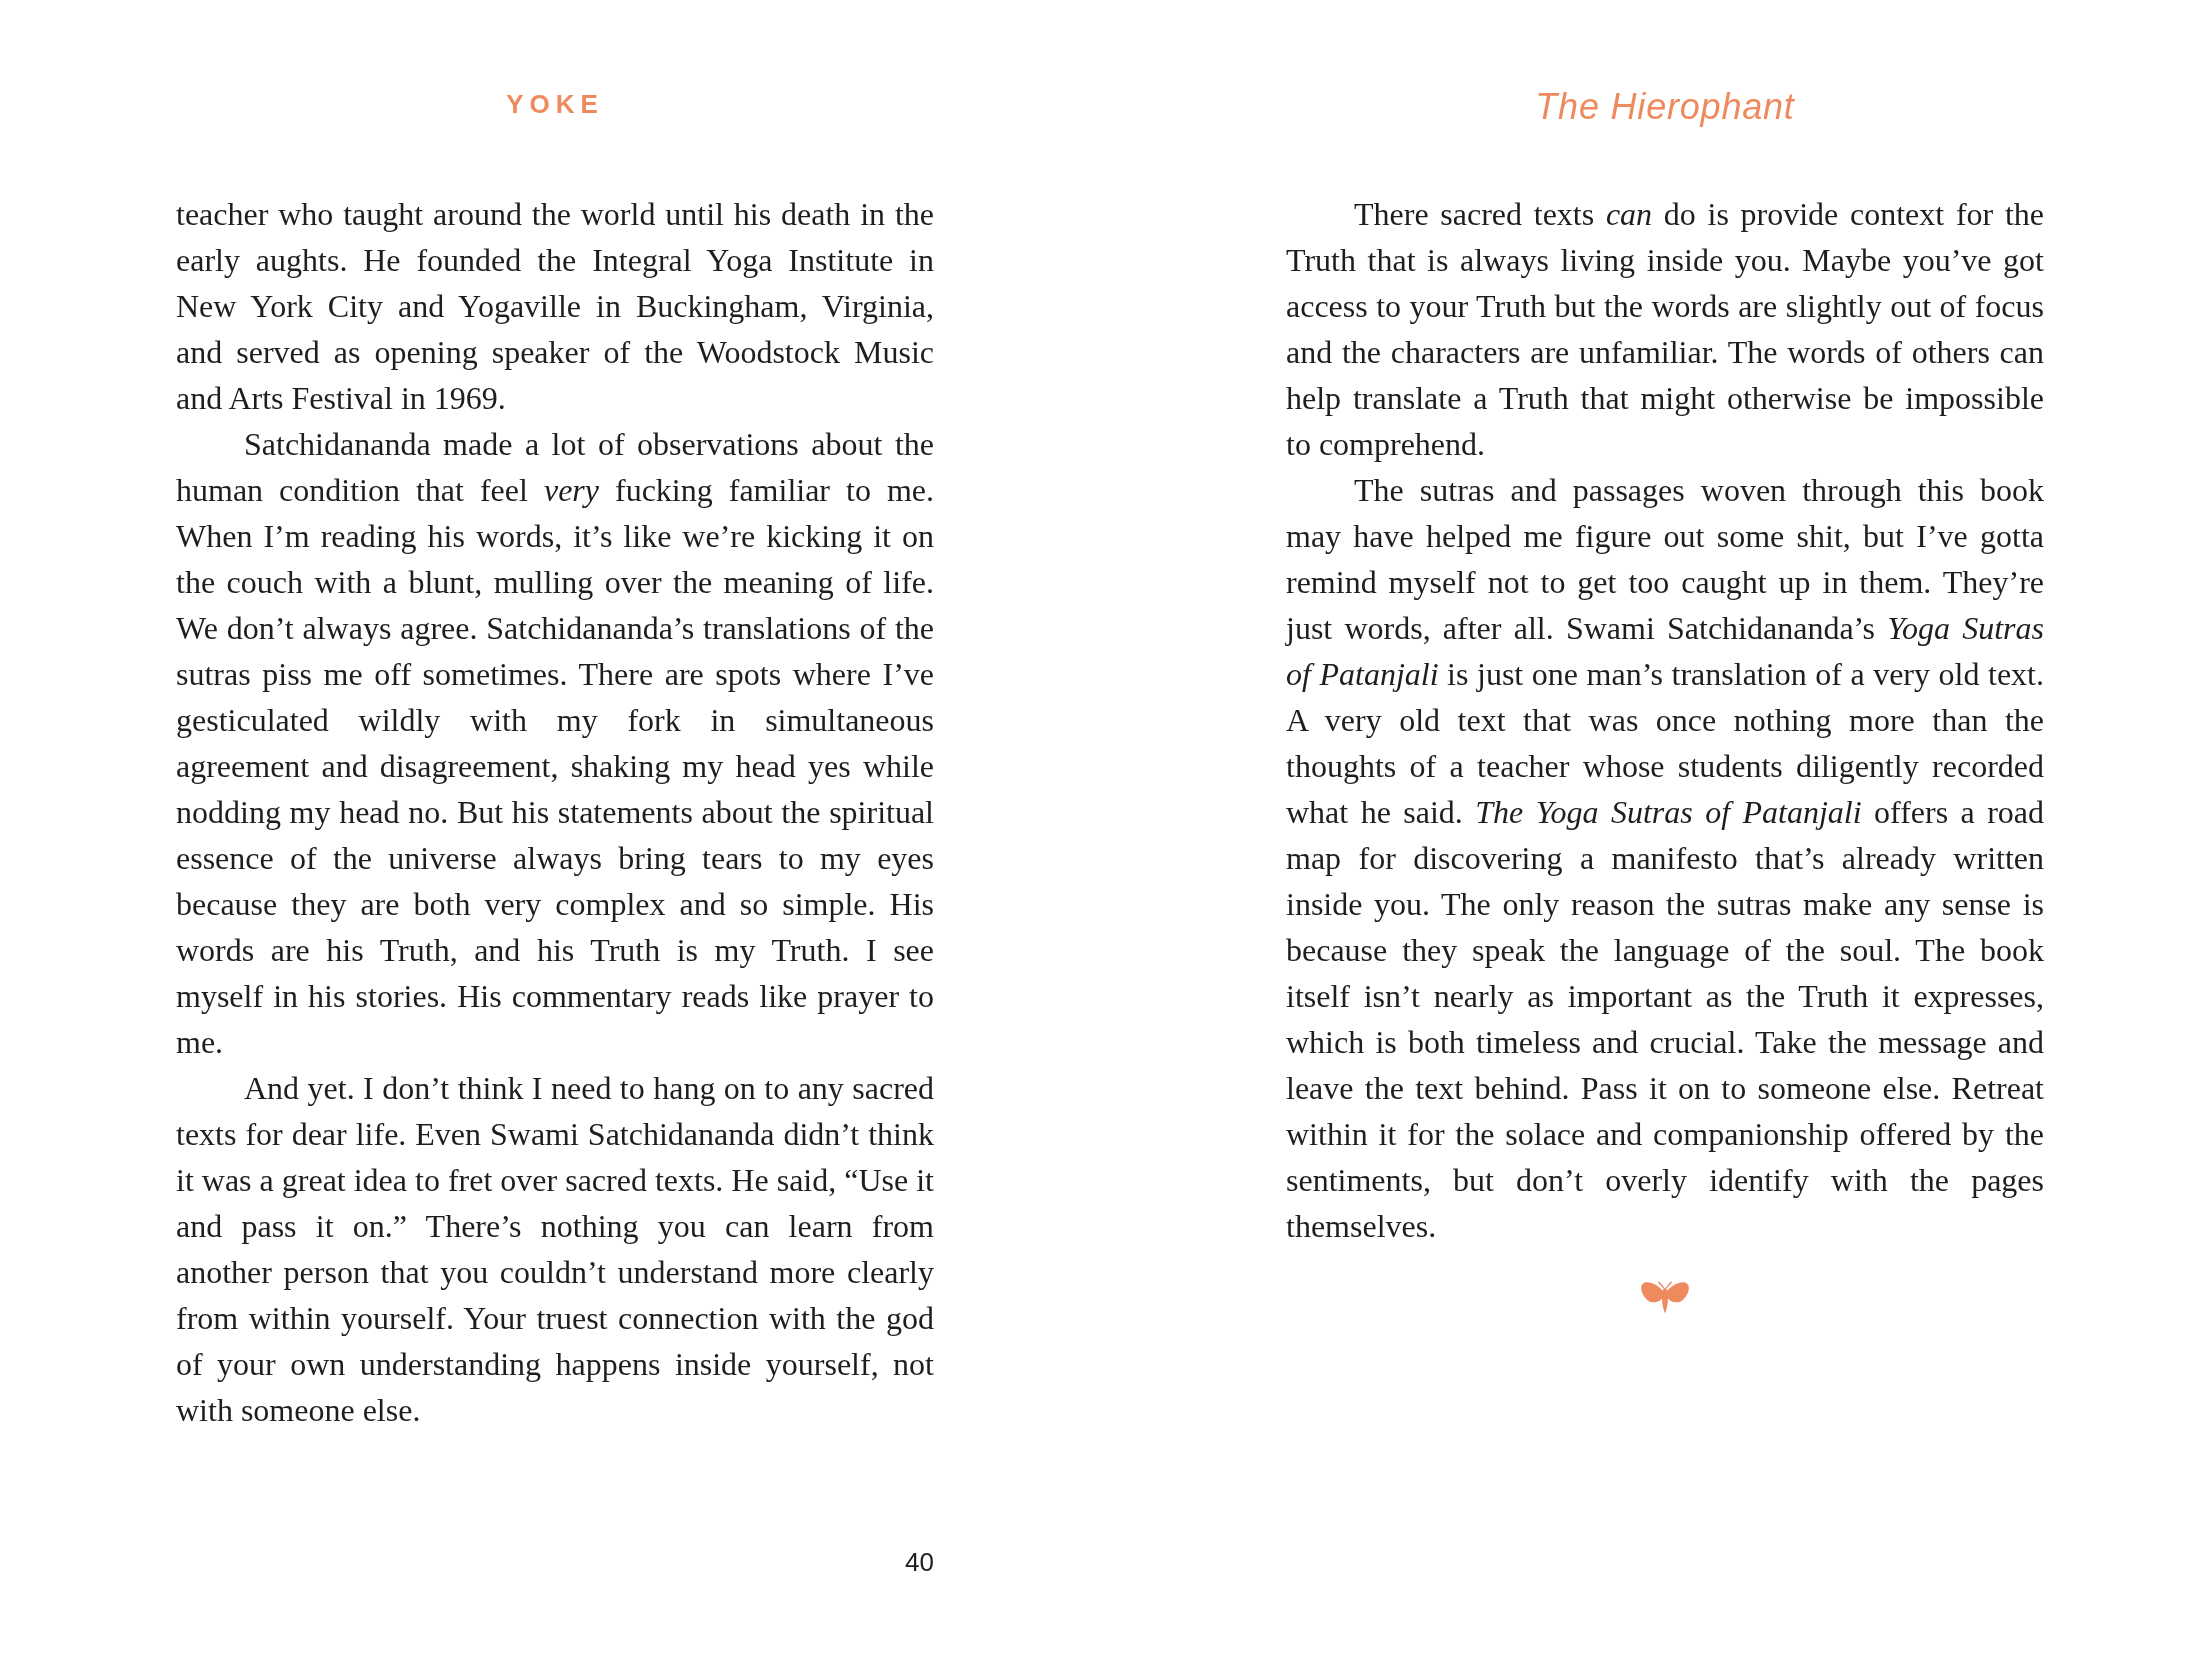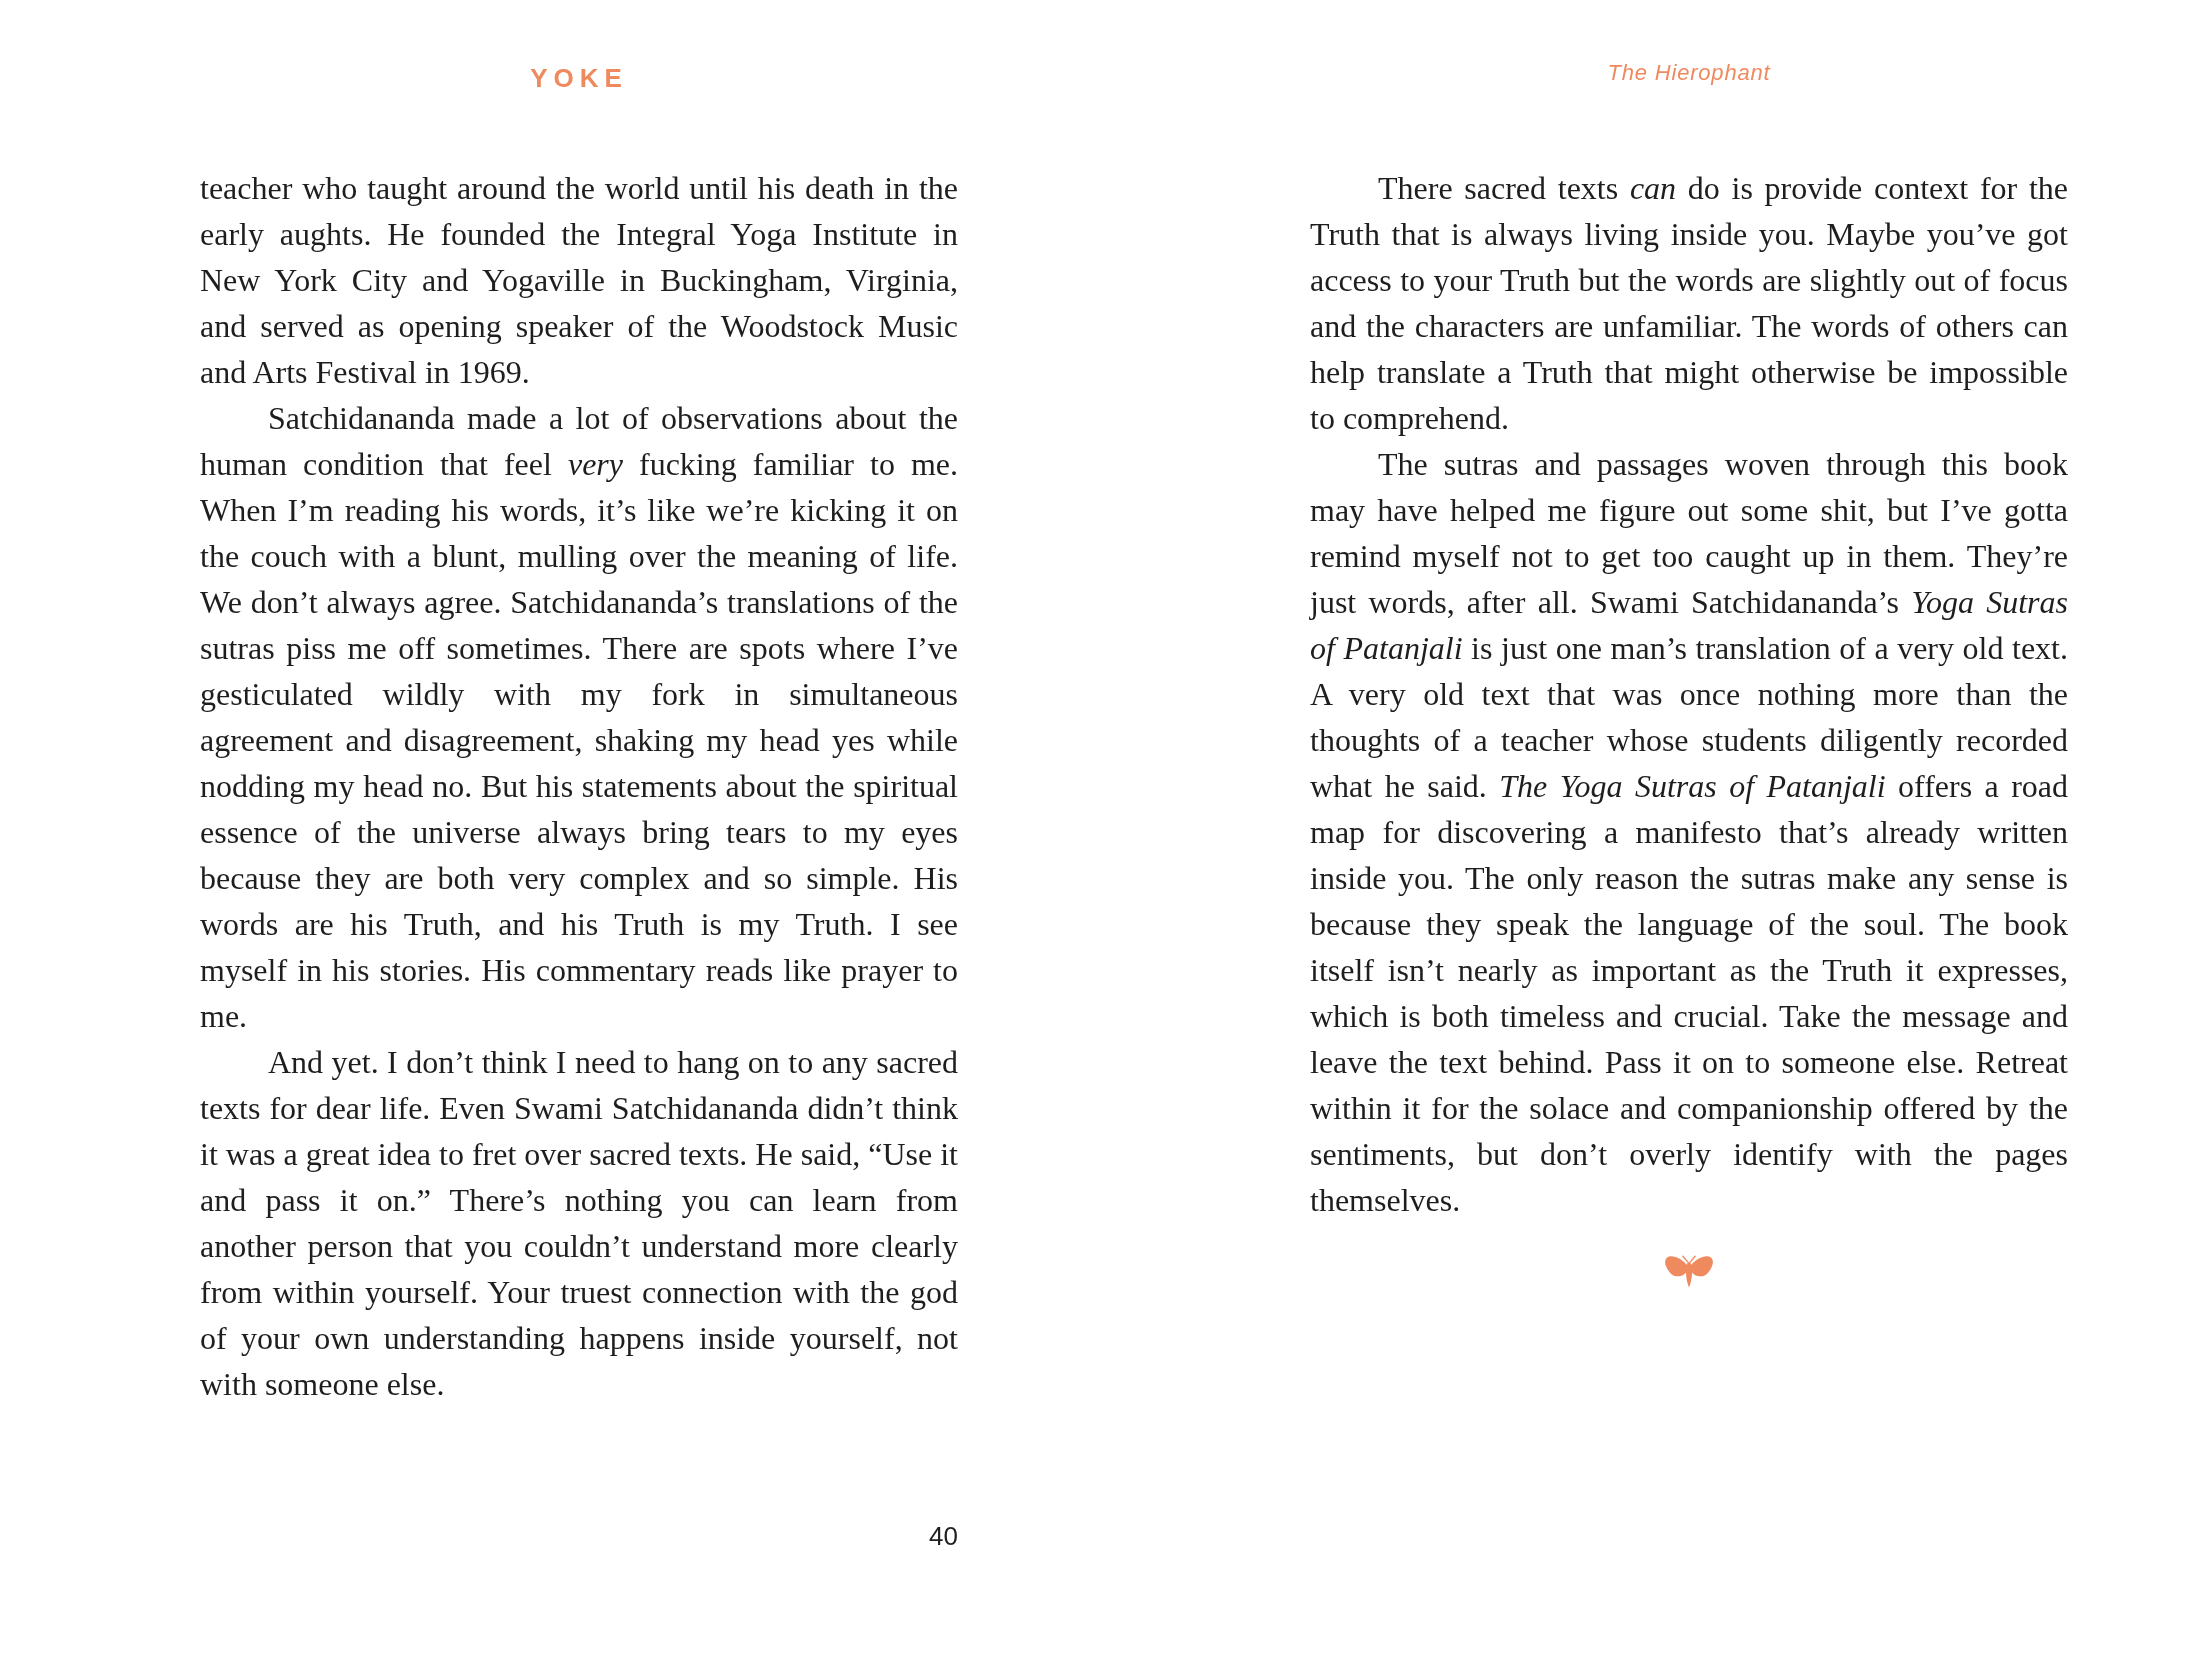--- a/index.html
+++ b/index.html
@@ -7,42 +7,41 @@
   body {
     width: 2205px;
     height: 1654px;
     position: relative;
     overflow: hidden;
     font-family: "Liberation Serif", "DejaVu Serif", serif;
     color: #1e1e1e;
   }
   .page {
     position: absolute;
-    top: 60px;
+    top: 86px;
     width: 758px;
     height: 1527px;
-    margin-left: 24px;
   }
   .page.left  { left: 176px; }
   .page.right { left: 1286px; }
 
   .running-head {
     height: 37px;
     text-align: center;
     color: #ef8a5f;
     font-family: "Liberation Sans", "DejaVu Sans", sans-serif;
   }
   .running-head.caps {
     font-size: 26px;
     font-weight: bold;
     letter-spacing: 6px;
     padding-top: 3.4px;
   }
   .running-head.ital {
-    font-size: 22px;
+    font-size: 36px;
     font-style: italic;
     font-weight: 500;
     letter-spacing: 0.8px;
   }
 
   .body-text {
     margin-top: 68px;
     font-size: 32px;
     line-height: 46px;
     text-align: justify;

